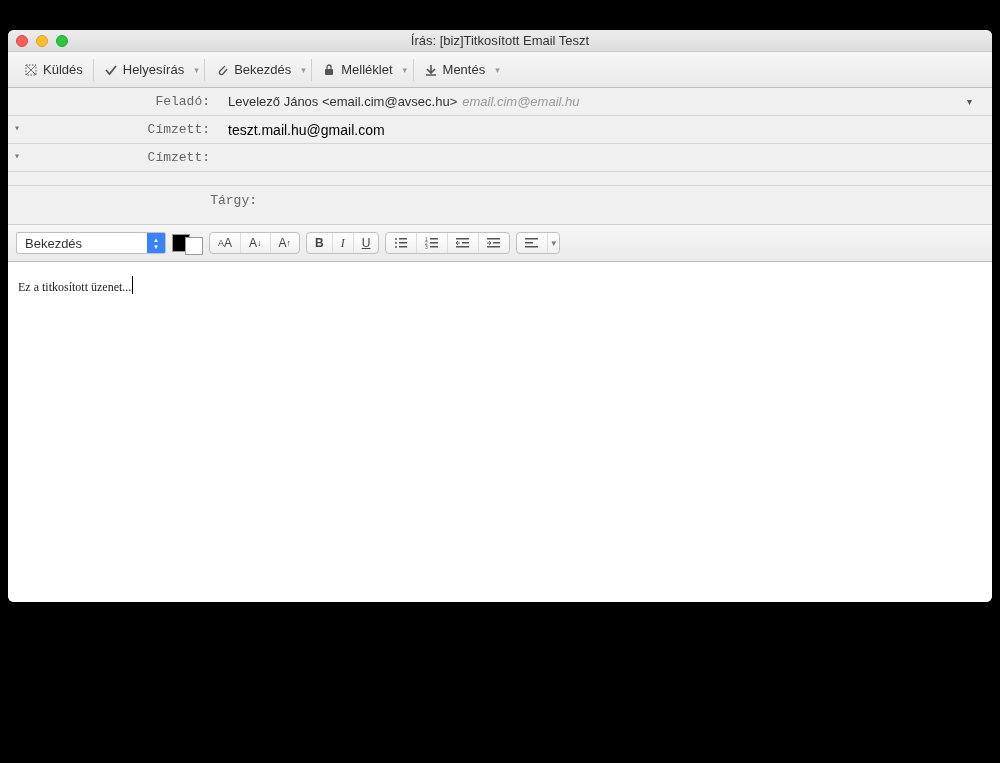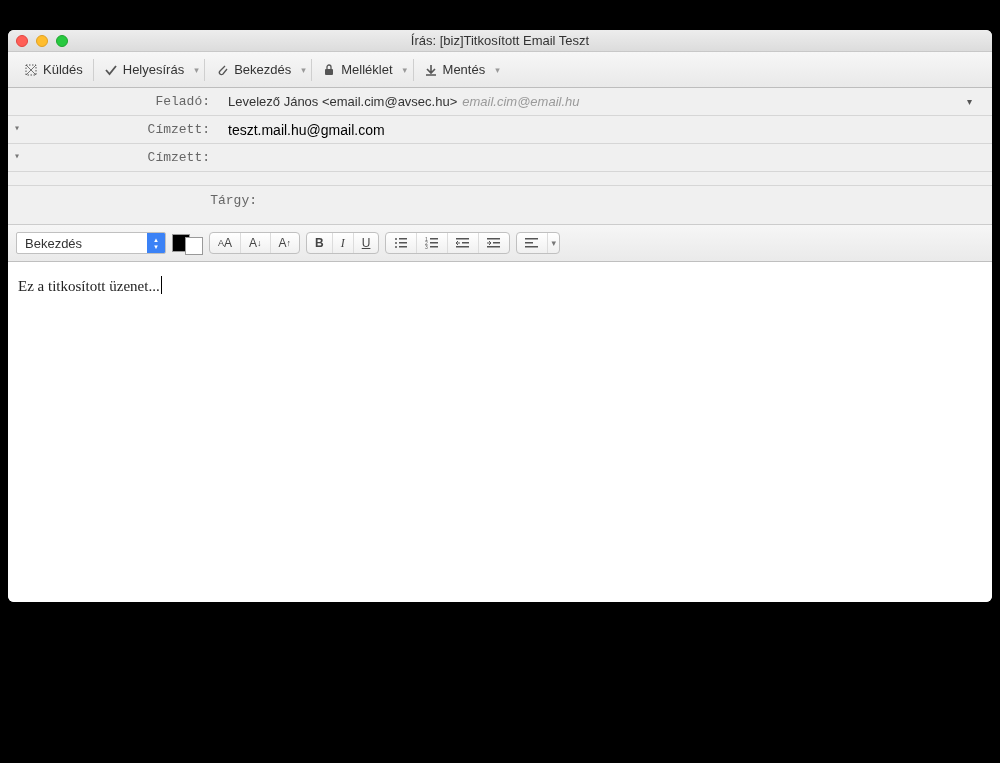--- a/index.html
+++ b/index.html
@@ -191,21 +191,21 @@
   .grp .cell.b { font-weight: bold; }
   .grp .cell.i { font-style: italic; font-family: Georgia, serif; }
   .grp .cell.u { text-decoration: underline; }
   .grp .cell svg { display:block; }
 
   .editor {
     background: #fff;
     min-height: 340px;
     padding: 14px 10px;
     font-family: Georgia, "Times New Roman", serif;
-    font-size: 15px;
+    font-size: 12px;
     color: #222;
   }
   .cursor {
     display: inline-block;
     width: 1px;
     height: 18px;
     background: #000;
     vertical-align: text-bottom;
     margin-left: 1px;
   }

